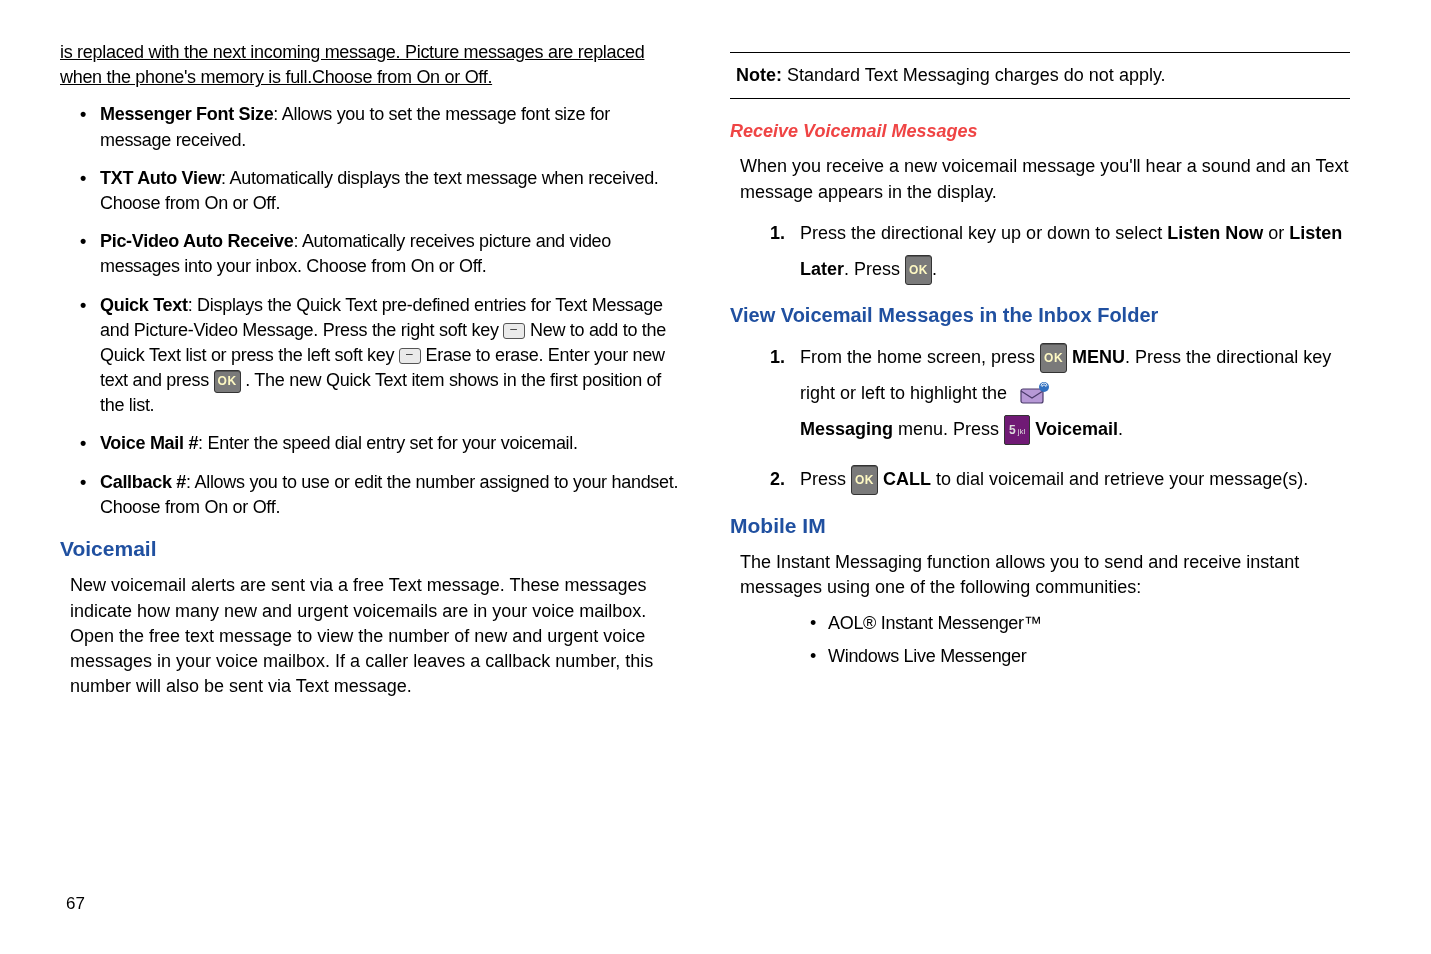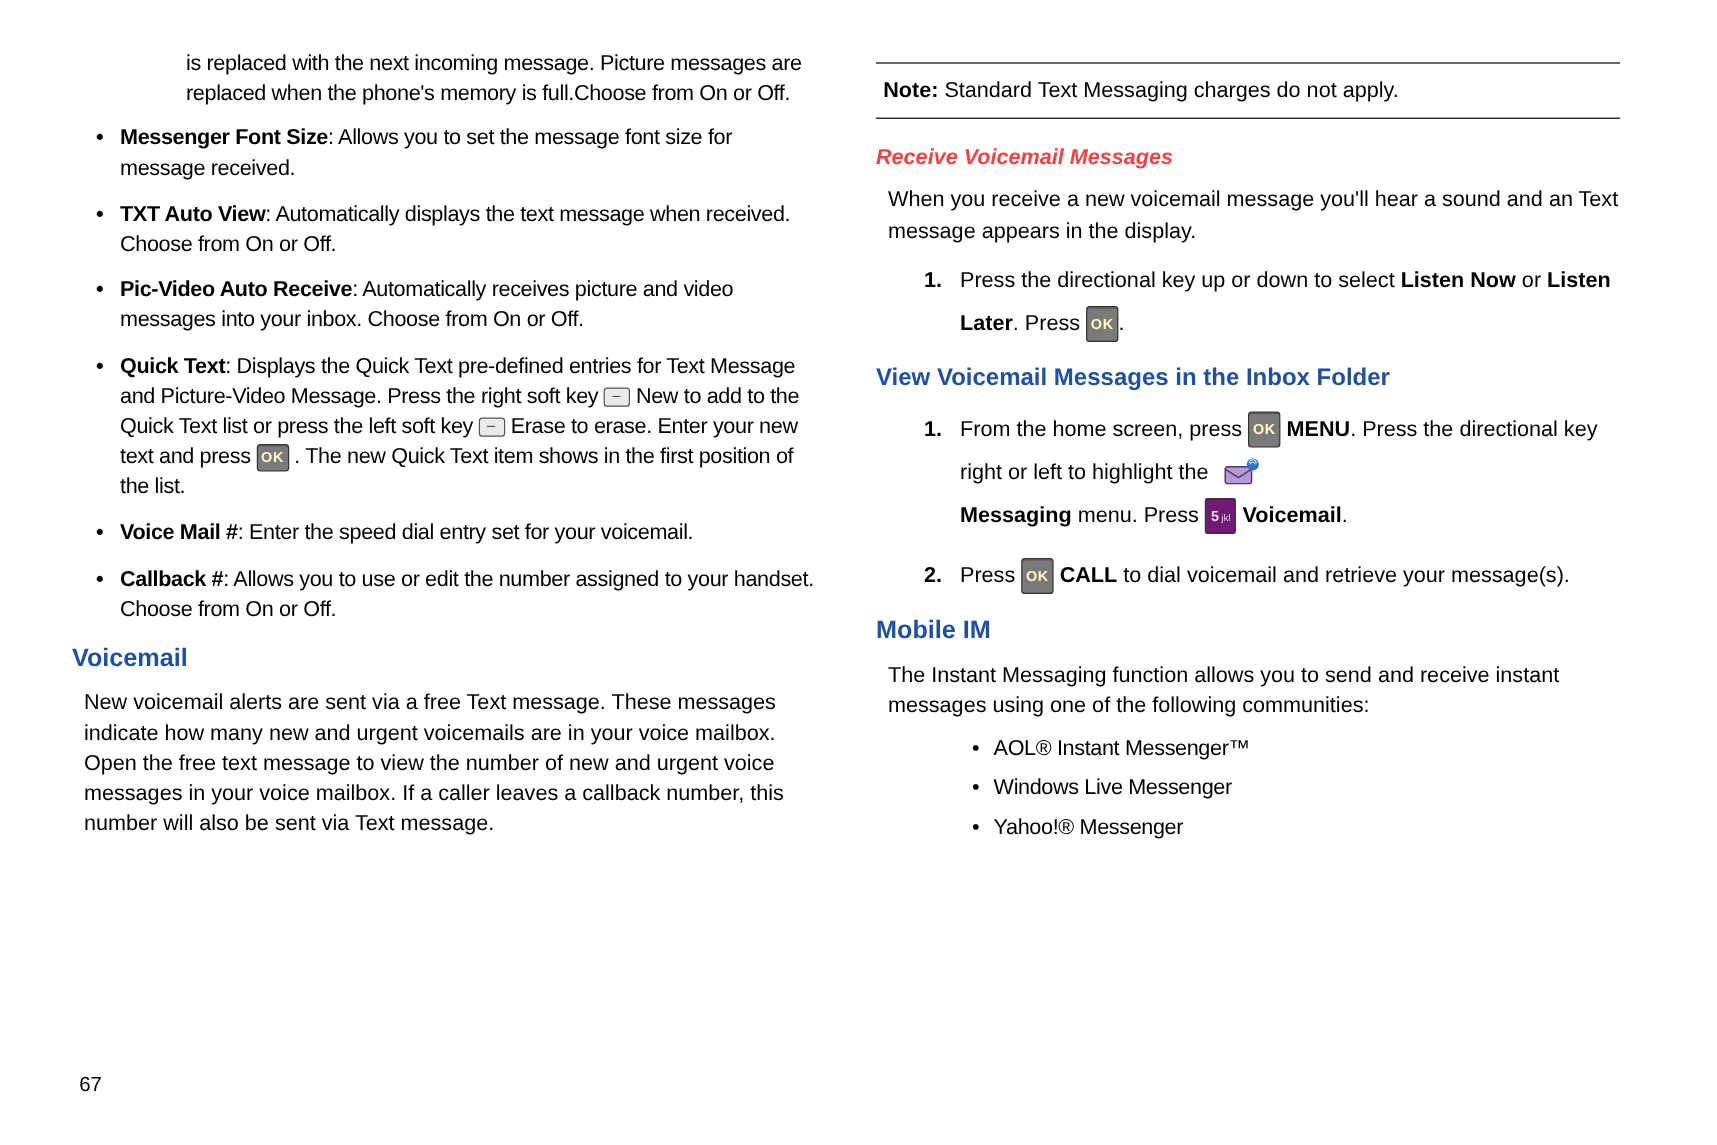--- a/index.html
+++ b/index.html
@@ -70,22 +70,22 @@
     .blue-subheading-narrow {
       color: #2050a0;
       font-family: "Arial Narrow", Arial, sans-serif;
       font-stretch: condensed;
       font-weight: bold;
       font-size: 20px;
       margin-top: 14px;
       margin-bottom: 10px;
     }
     .intro-para {
-      margin-left: 95px;
       margin-bottom: 12px;
+      text-decoration: underline;
     }
     .body-para {
       margin-bottom: 10px;
     }
     .indented-para {
       margin-left: 10px;
     }
     .ok-key {
       display: inline-block;
       background: #7a7a7a;
@@ -262,18 +262,17 @@
         <span>Press </span><span class="ok-key">OK</span> <span class="bold">CALL</span><span> to dial voicemail and retrieve your message(s).</span>
       </li>
     </ol>
 
     <h2 class="blue-heading">Mobile IM</h2>
     <p class="body-para indented-para">The Instant Messaging function allows you to send and receive instant messages using one of the following communities:</p>
 
     <ul class="simple-bullets condensed">
       <li>AOL® Instant Messenger™</li>
       <li>Windows Live Messenger</li>
-      <li>Yahoo!® Messenger</li>
     </ul>
   </div>
 </div>
 
 <div class="page-num">67</div>
 
 </body></html>

